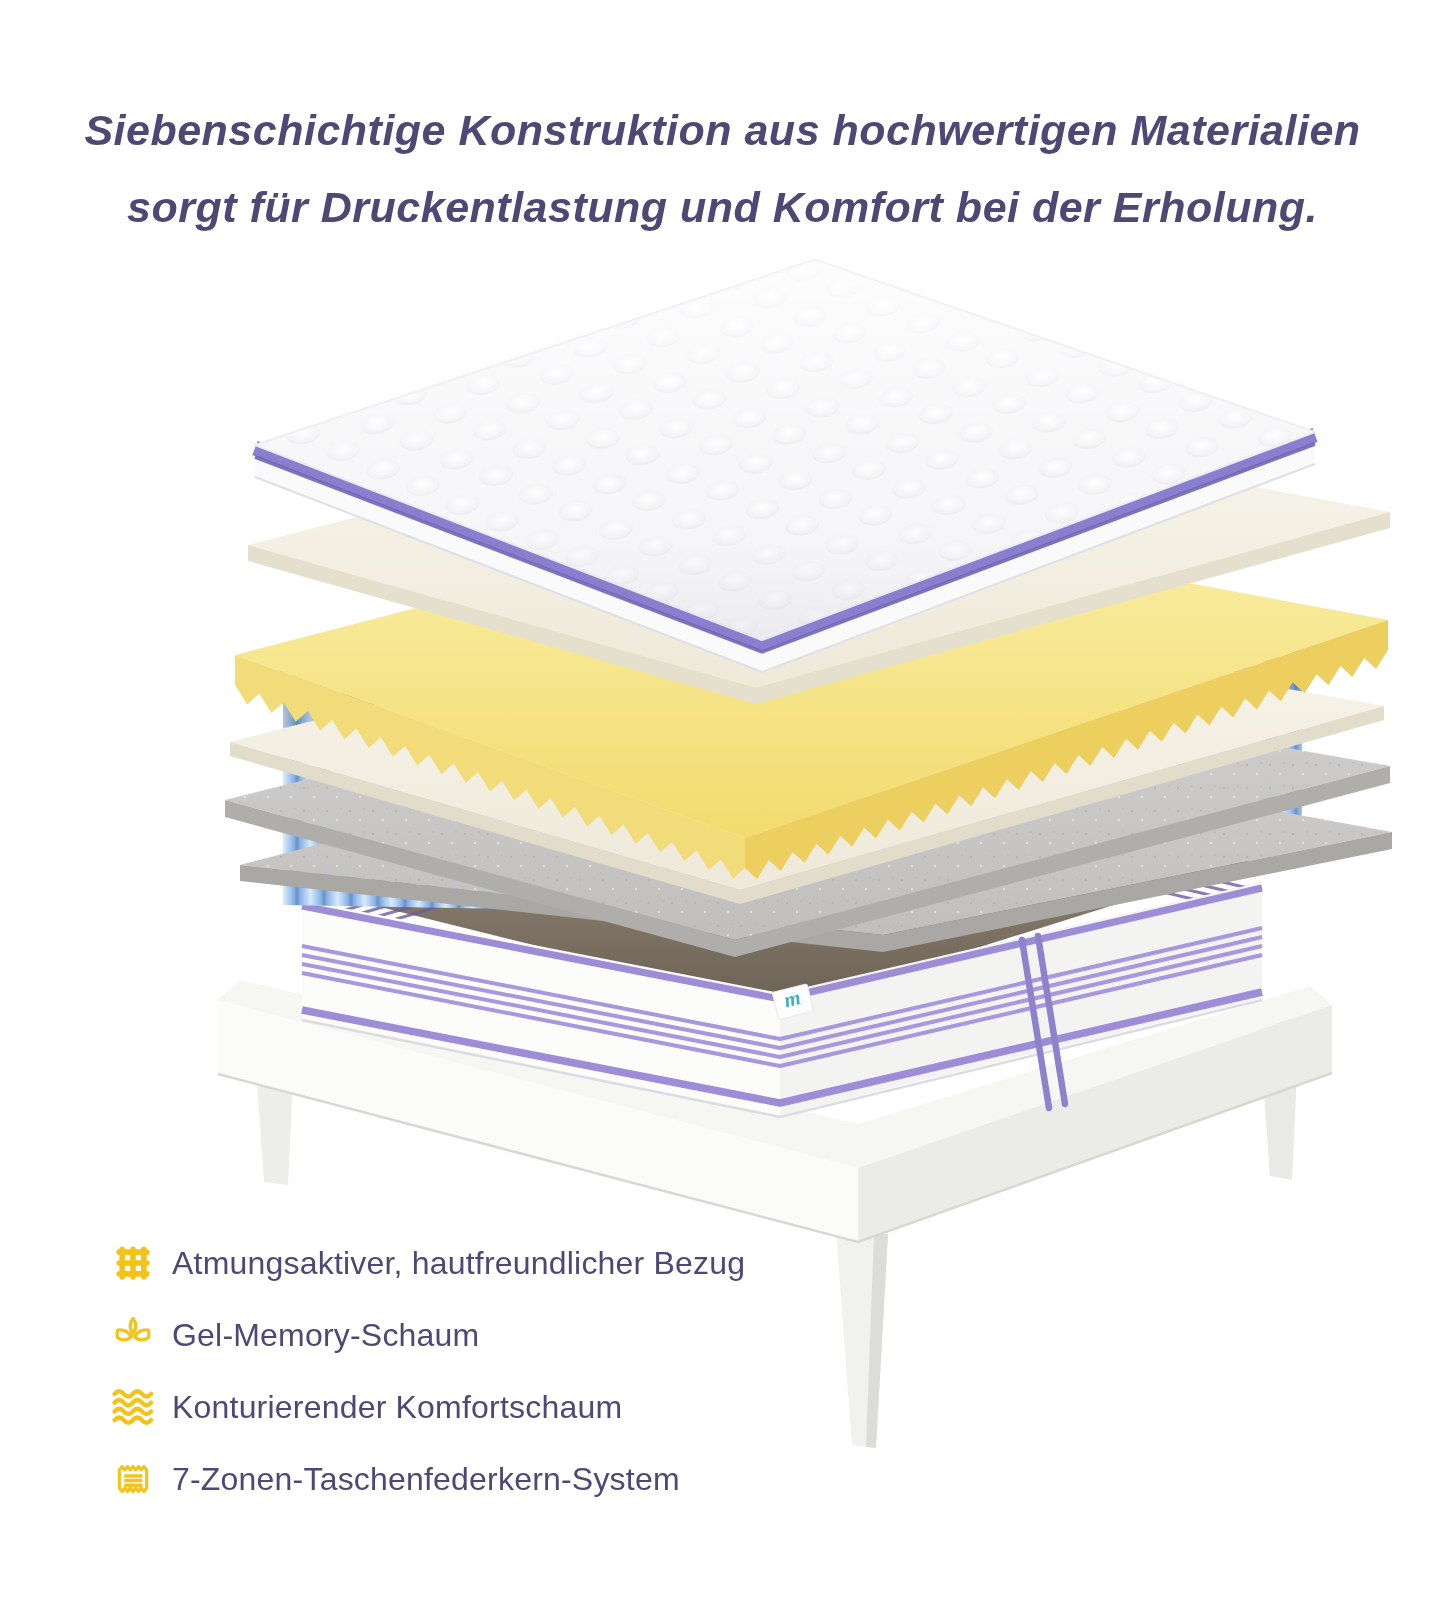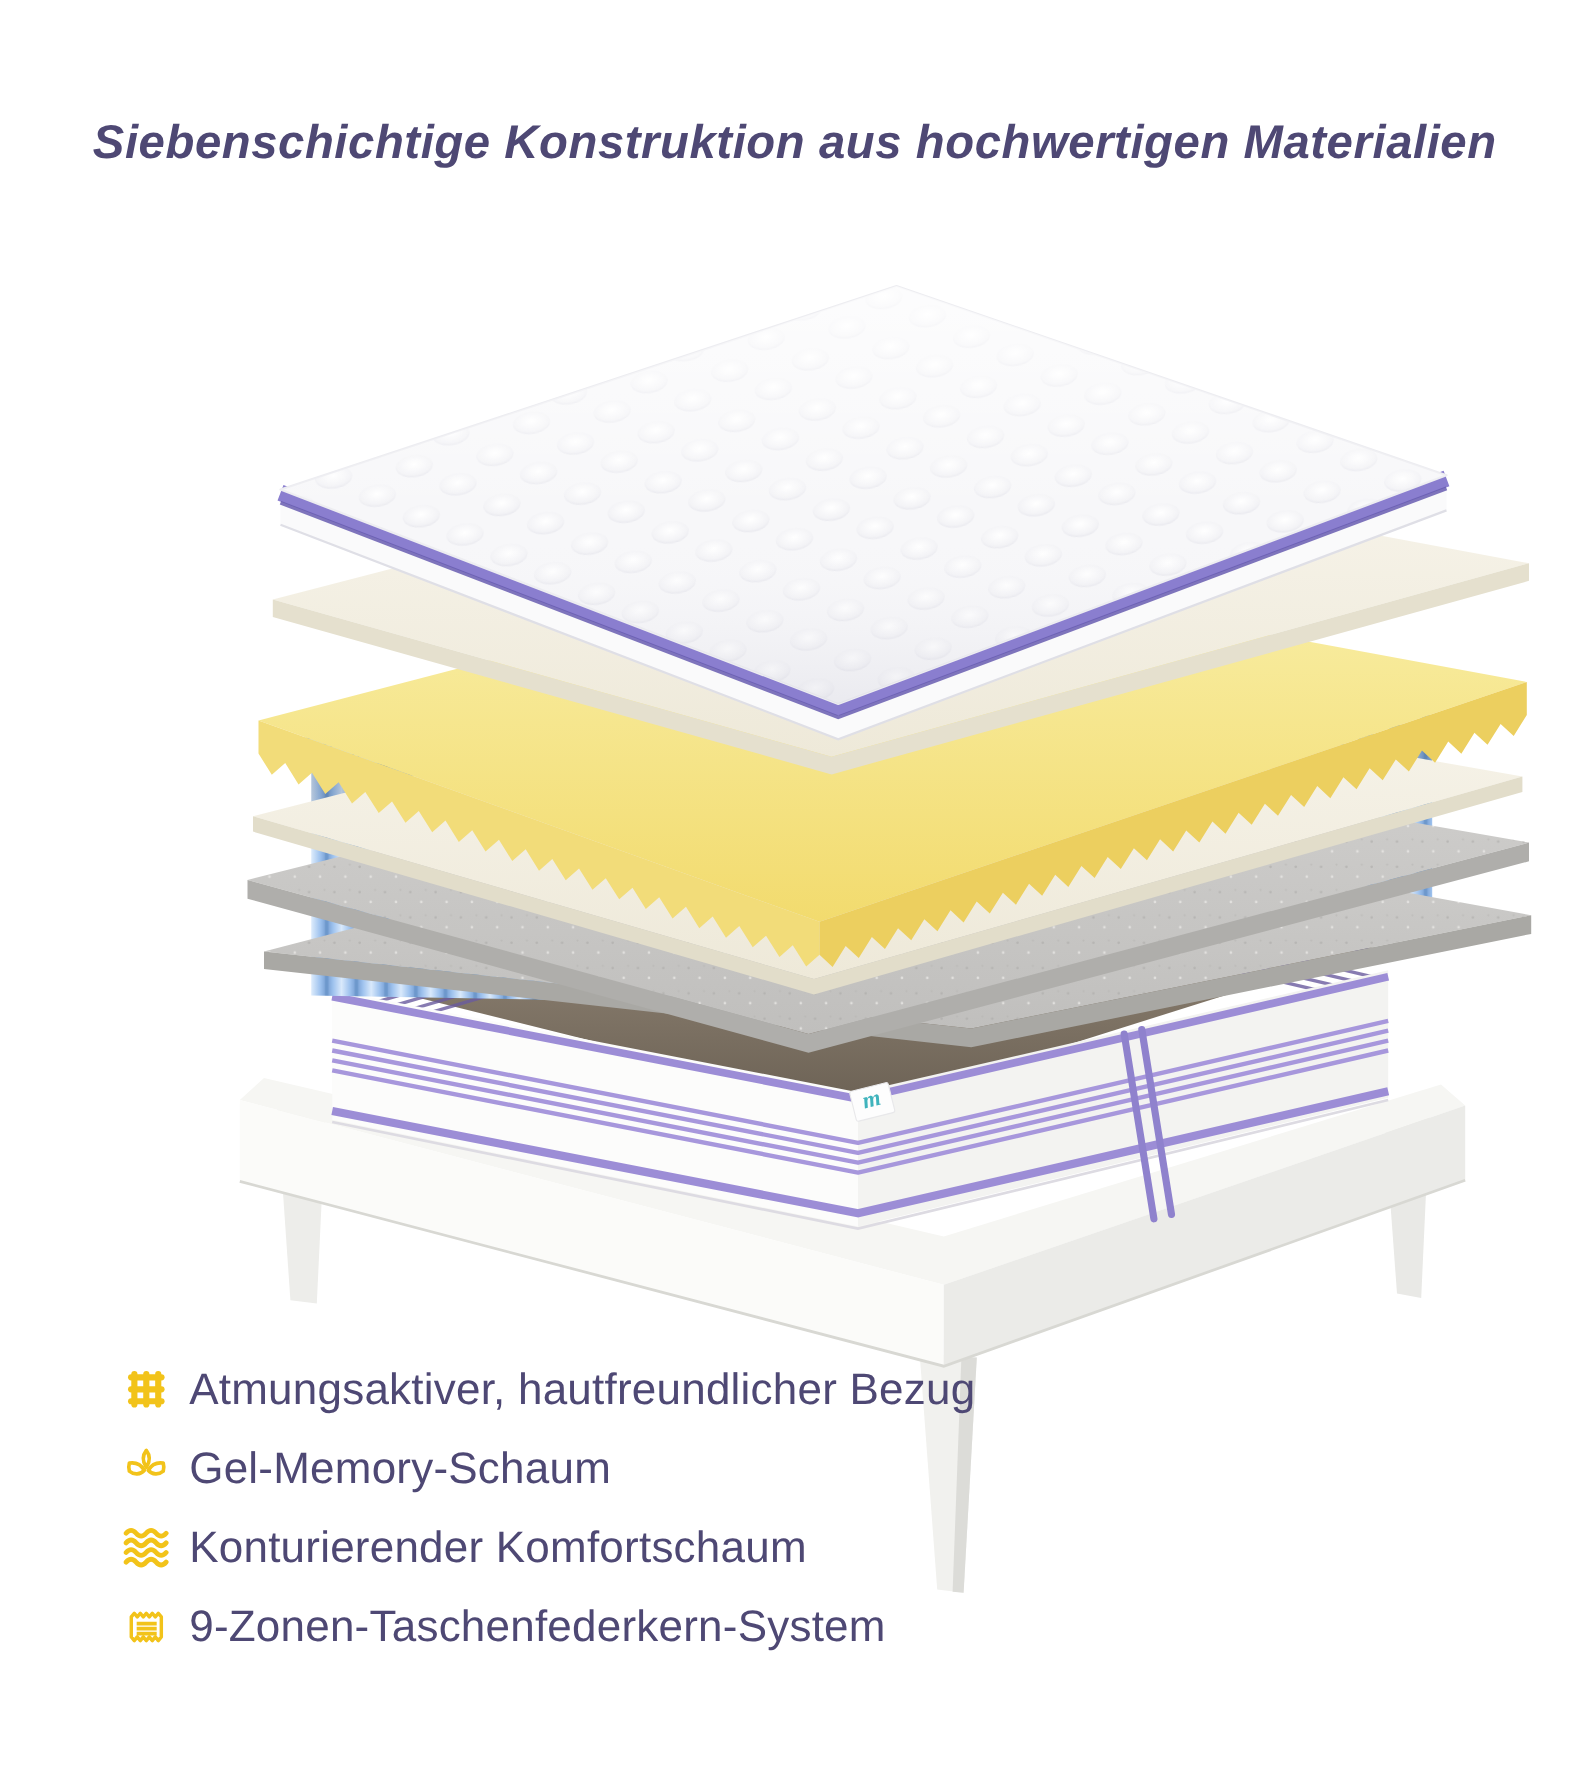--- a/index.html
+++ b/index.html
@@ -10,30 +10,31 @@
     position:absolute;top:92px;left:0;width:1445px;text-align:center;z-index:3;
     font-style:italic;font-weight:700;font-size:43px;line-height:77px;
     color:var(--title-text,#4e4874);letter-spacing:.5px;
   }
   .diagram-svg{position:absolute;left:0;top:0;width:1445px;height:1606px;z-index:1;}
   .legend{position:absolute;left:112px;top:1238px;z-index:4;}
   .legend-row{display:flex;align-items:center;height:50px;margin-bottom:22px;}
   .legend-icon{width:42px;height:42px;flex:0 0 42px;margin-right:18px;
     color:var(--icon-yellow,#f2c31a);display:flex;align-items:center;justify-content:center;}
   .legend-icon svg{width:42px;height:42px;display:block;}
-  .legend-label{font-size:40px;color:var(--legend-text,#4e4874);font-weight:400;
+  .legend-label{font-size:32px;color:var(--legend-text,#4e4874);font-weight:400;
     letter-spacing:.2px;white-space:nowrap;}
 </style>
 </head>
 <body>
 
 <div class="stage">
 
   <div class="title">
     <div>Siebenschichtige Konstruktion aus hochwertigen Materialien</div>
+    <div>sorgt für Druckentlastung und Komfort bei der Erholung.</div>
   </div>
 
   <svg class="diagram-svg" viewBox="0 0 1445 1606">
     <defs>
       <radialGradient id="qb" cx="50%" cy="42%" r="65%">
         <stop offset="0" stop-color="#ffffff"></stop>
           <stop offset=".72" stop-color="#f3f3f6"></stop>
           <stop offset="1" stop-color="#e3e3ea"></stop>
       </radialGradient>
       <pattern id="quilt" width="74" height="46" patternUnits="userSpaceOnUse" patternTransform="rotate(-8)">
@@ -290,16 +291,16 @@
       </span>
       <span class="legend-label">Konturierender Komfortschaum</span>
     </div>
     <div class="legend-row">
       <span class="legend-icon">
         <svg viewBox="0 0 24 24" fill="none" stroke="currentColor" stroke-width="1.8" stroke-linejoin="round">
           <path d="M4.2 6.8l1.56-1.9 1.56 1.9 1.56-1.9 1.56 1.9 1.56-1.9 1.56 1.9 1.56-1.9 1.56 1.9 1.56-1.9 1.56 1.9v10.4l-1.56 1.9-1.56-1.9-1.56 1.9-1.56-1.9-1.56 1.9-1.56-1.9-1.56 1.9-1.56-1.9-1.56 1.9-1.56-1.9Z"></path>
           <path d="M7 10.3H17.4M7 12.9H17.4M7 15.5H17.4" stroke-width="2"></path>
         </svg>
       </span>
-      <span class="legend-label">9-Zonen-Taschenfederkern-System</span>
+      <span class="legend-label">7-Zonen-Taschenfederkern-System</span>
     </div>
   </div>
 </div>
 
 </body></html>

